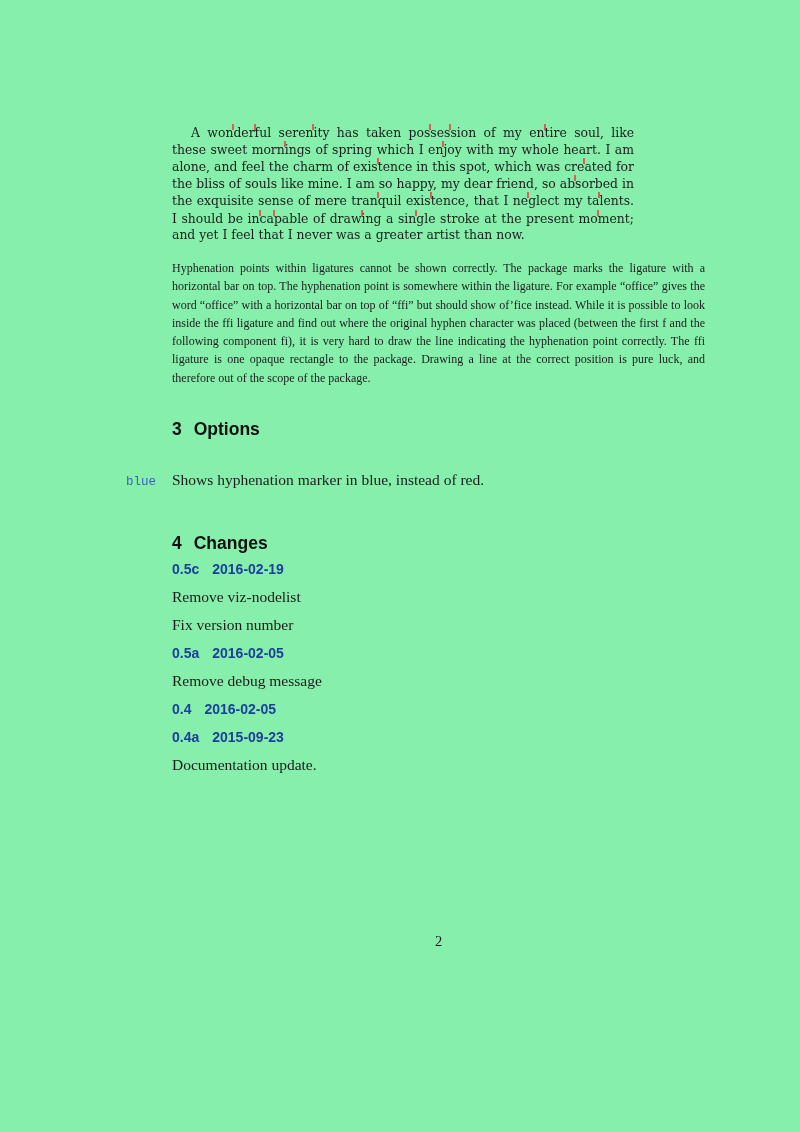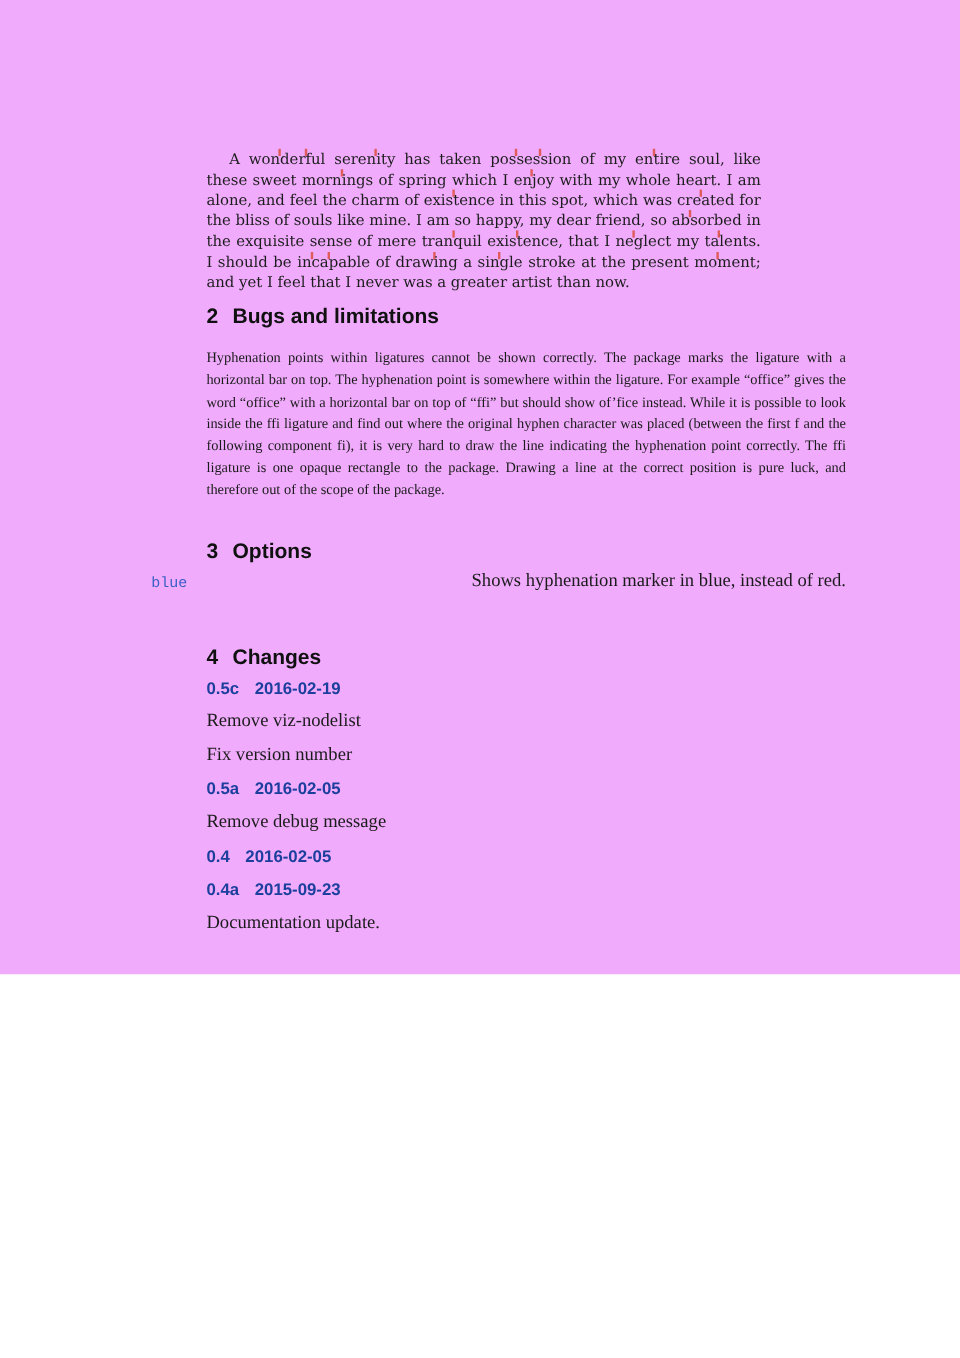--- a/index.html
+++ b/index.html
@@ -1,21 +1,21 @@
 <!DOCTYPE html>
 <html style="--marker-red: #e05c5c; --version-blue: #1c3f9e; --mono-blue: #3a5fc6;"><head>
 <meta charset="utf-8">
 <style>
   * { margin: 0; padding: 0; box-sizing: border-box; }
   html, body { background: #ffffff; }
   .page {
     position: relative;
     width: 800px;
-    height: 812px;
-    background: #f0abfc;
+    height: 1132px;
+    background: #86efac;
     overflow: hidden;
     color: #1b1b1b;
   }
   .column {
     position: absolute;
     left: 172px;
     top: 0;
     width: 533px;
   }
   
@@ -52,26 +52,25 @@
     margin-top: 16px;
     width: 533px;
     font-family: "Liberation Serif", serif;
     font-size: 12px;
     line-height: 18.3px;
     text-align: justify;
     color: #1b1b1b;
   }
   .option-row {
     position: relative;
-    margin-top: 6px;
+    margin-top: 32px;
     font-family: "Liberation Serif", serif;
     font-size: 15.5px;
     line-height: 18px;
     color: #1b1b1b;
-    text-align: right;
   }
   .option-label {
     position: absolute;
     left: -46px;
     top: 2px;
     font-family: "Liberation Mono", monospace;
     font-size: 12.5px;
     color: var(--mono-blue, #3a5fc6);
   }
   .changes { margin-top: 8px; }
@@ -103,23 +102,20 @@
   }
 </style>
 </head>
 <body>
 
 <div class="page">
   <div class="column">
 
     <p class="intro">A won<span class="tick"></span>der<span class="tick"></span>ful seren<span class="tick"></span>ity has taken pos<span class="tick"></span>ses<span class="tick"></span>sion of my en<span class="tick"></span>tire soul, like these sweet morn<span class="tick"></span>ings of spring which I en<span class="tick"></span>joy with my whole heart. I am alone, and feel the charm of exis<span class="tick"></span>tence in this spot, which was cre<span class="tick"></span>ated for the bliss of souls like mine. I am so happy, my dear friend, so ab<span class="tick"></span>sorbed in the exquisite sense of mere tran<span class="tick"></span>quil exis<span class="tick"></span>tence, that I ne<span class="tick"></span>glect my ta<span class="tick"></span>lents. I should be in<span class="tick"></span>ca<span class="tick"></span>pable of draw<span class="tick"></span>ing a sin<span class="tick"></span>gle stroke at the present mo<span class="tick"></span>ment; and yet I feel that I never was a greater artist than now.</p>
 
-    <h2 class="section-heading" id="heading-bugs">
-      <span class="sec-num">2</span><span>Bugs and limitations</span>
-    </h2>
 
     <p class="body-par">Hyphenation points within ligatures cannot be shown correctly. The package marks the ligature with a horizontal bar on top.  The hyphenation point is somewhere within the ligature. For example “office” gives the word “office” with a horizontal bar on top of “ffi” but should show of’fice instead. While it is possible to look inside the ffi ligature and find out where the original hyphen character was placed (between the first f and the following component fi), it is very hard to draw the line indicating the hyphenation point correctly.  The ffi ligature is one opaque rectangle to the package. Drawing a line at the correct position is pure luck, and therefore out of the scope of the package.</p>
 
     <h2 class="section-heading" id="heading-options">
       <span class="sec-num">3</span><span>Options</span>
     </h2>
 
     <div class="option-row">
       <span class="option-label">blue</span>
       <span>Shows hyphenation marker in blue, instead of red.</span>

